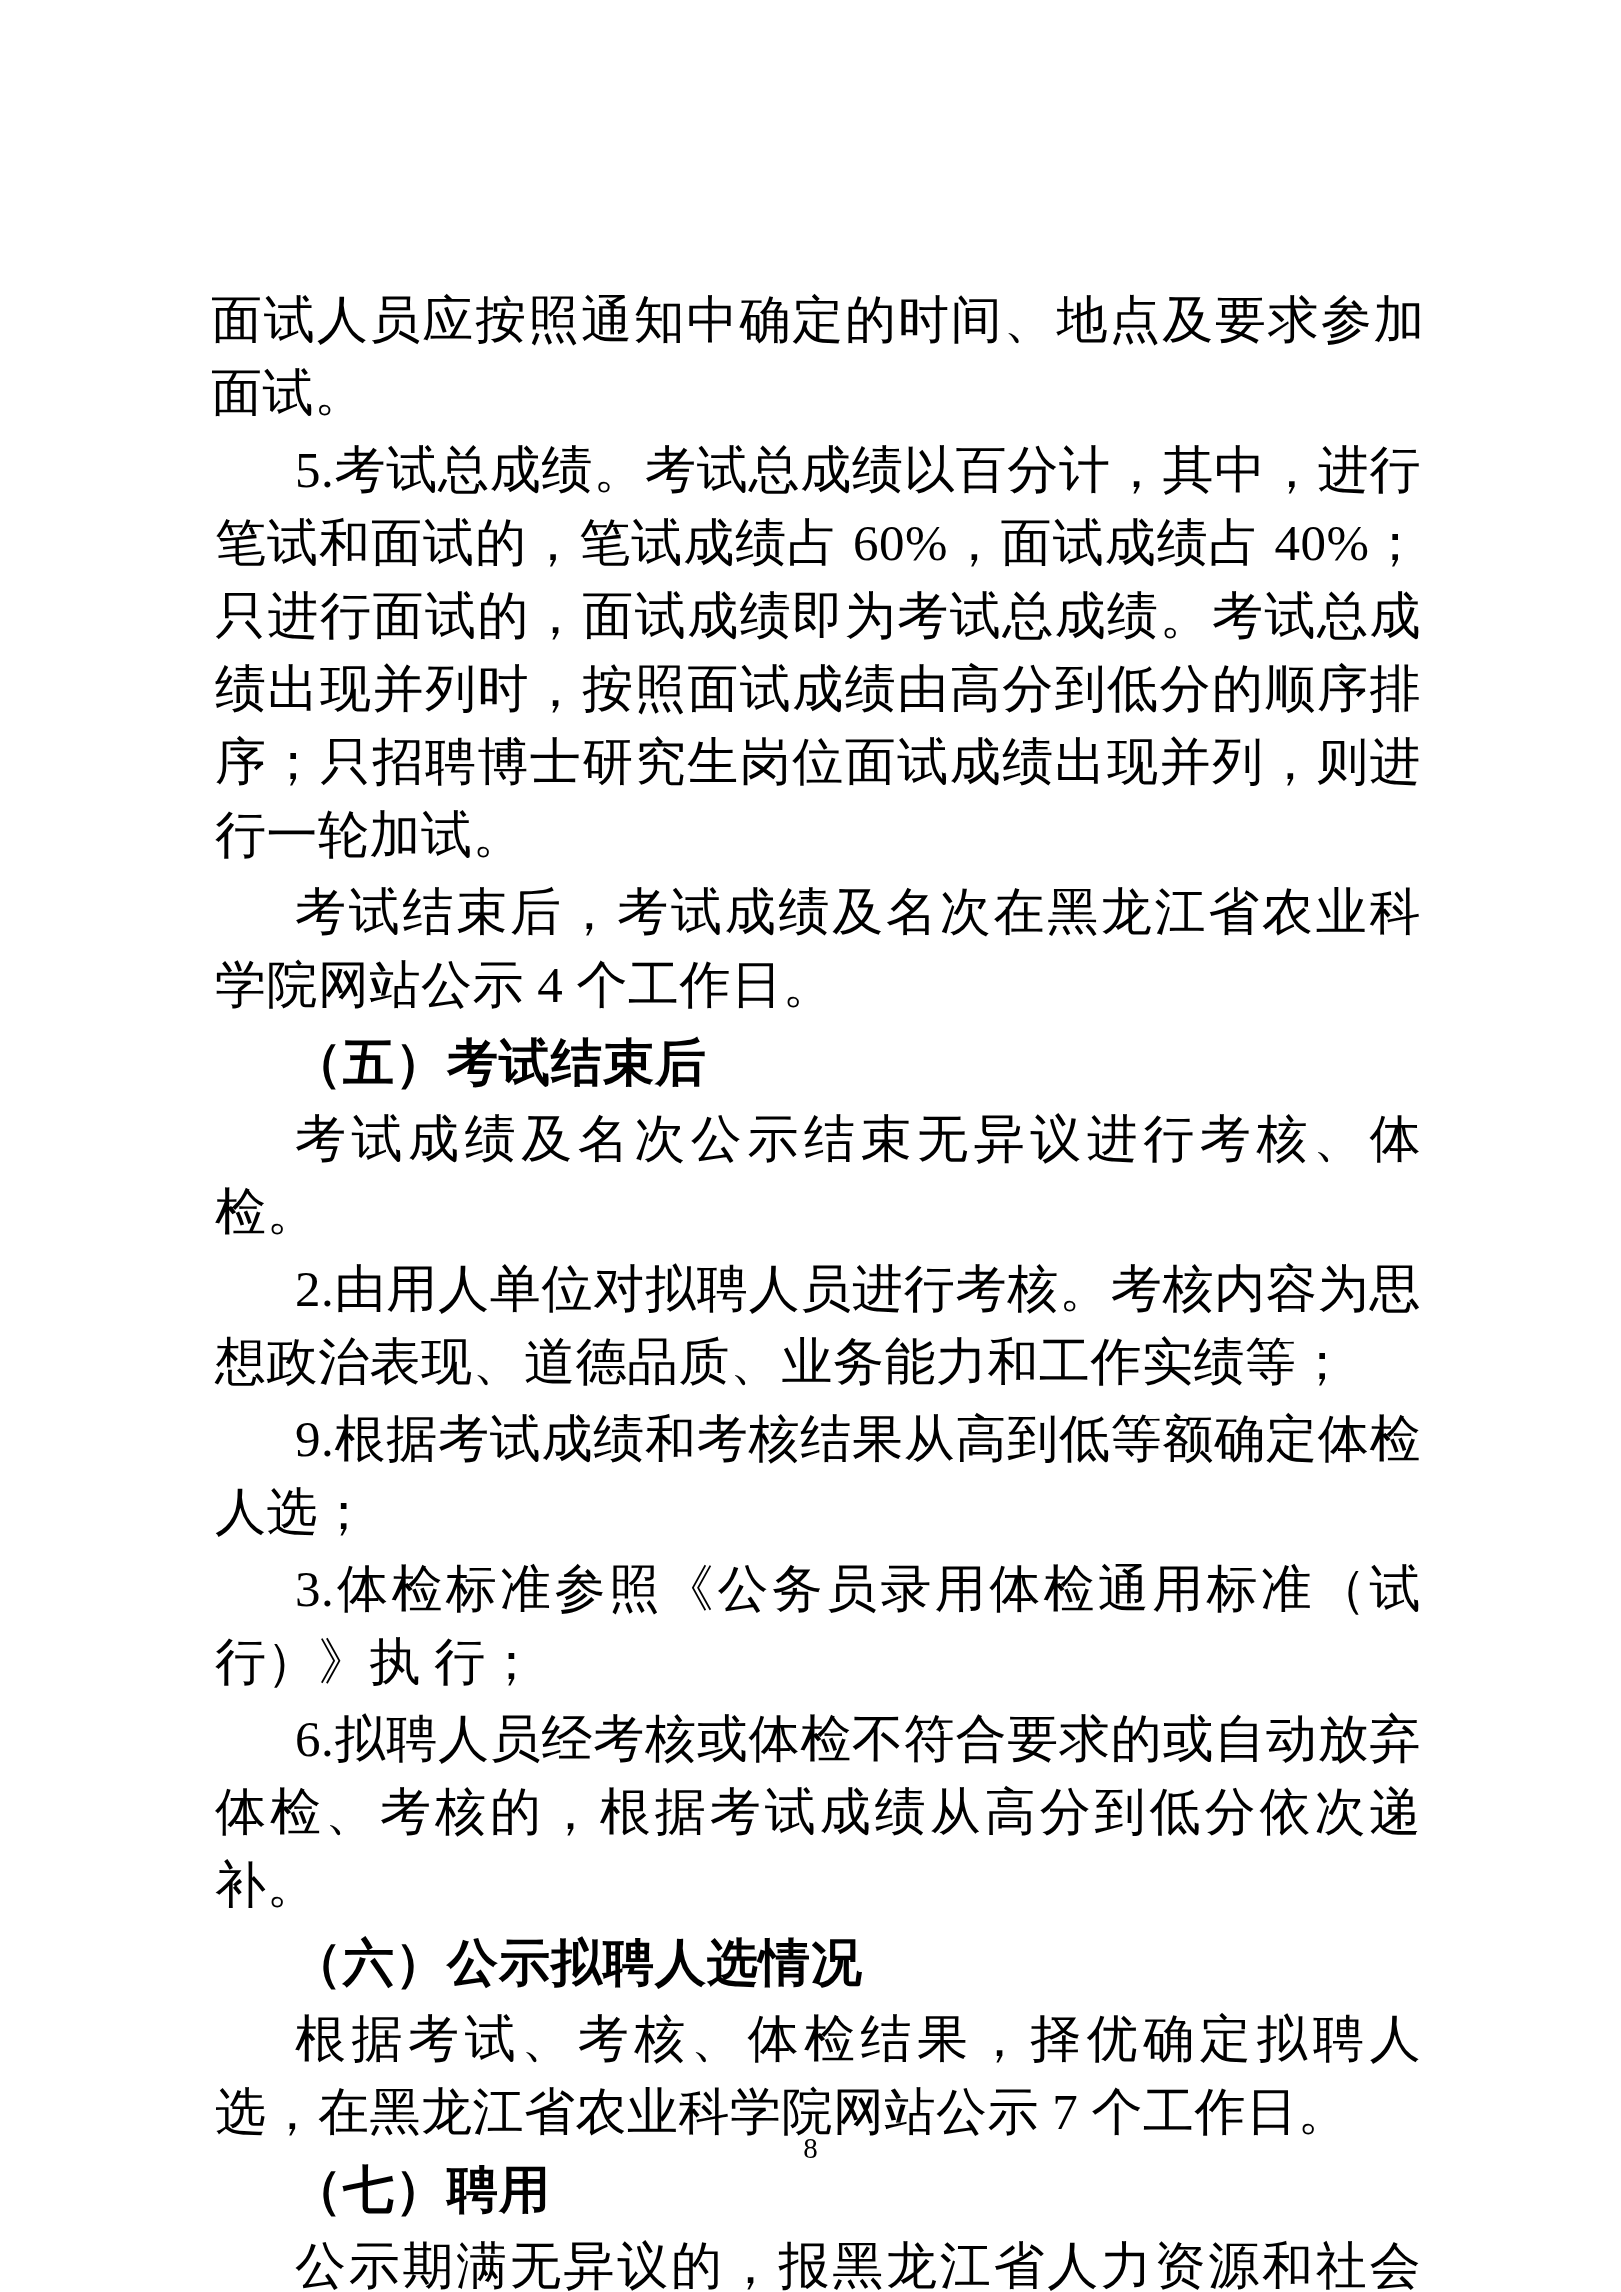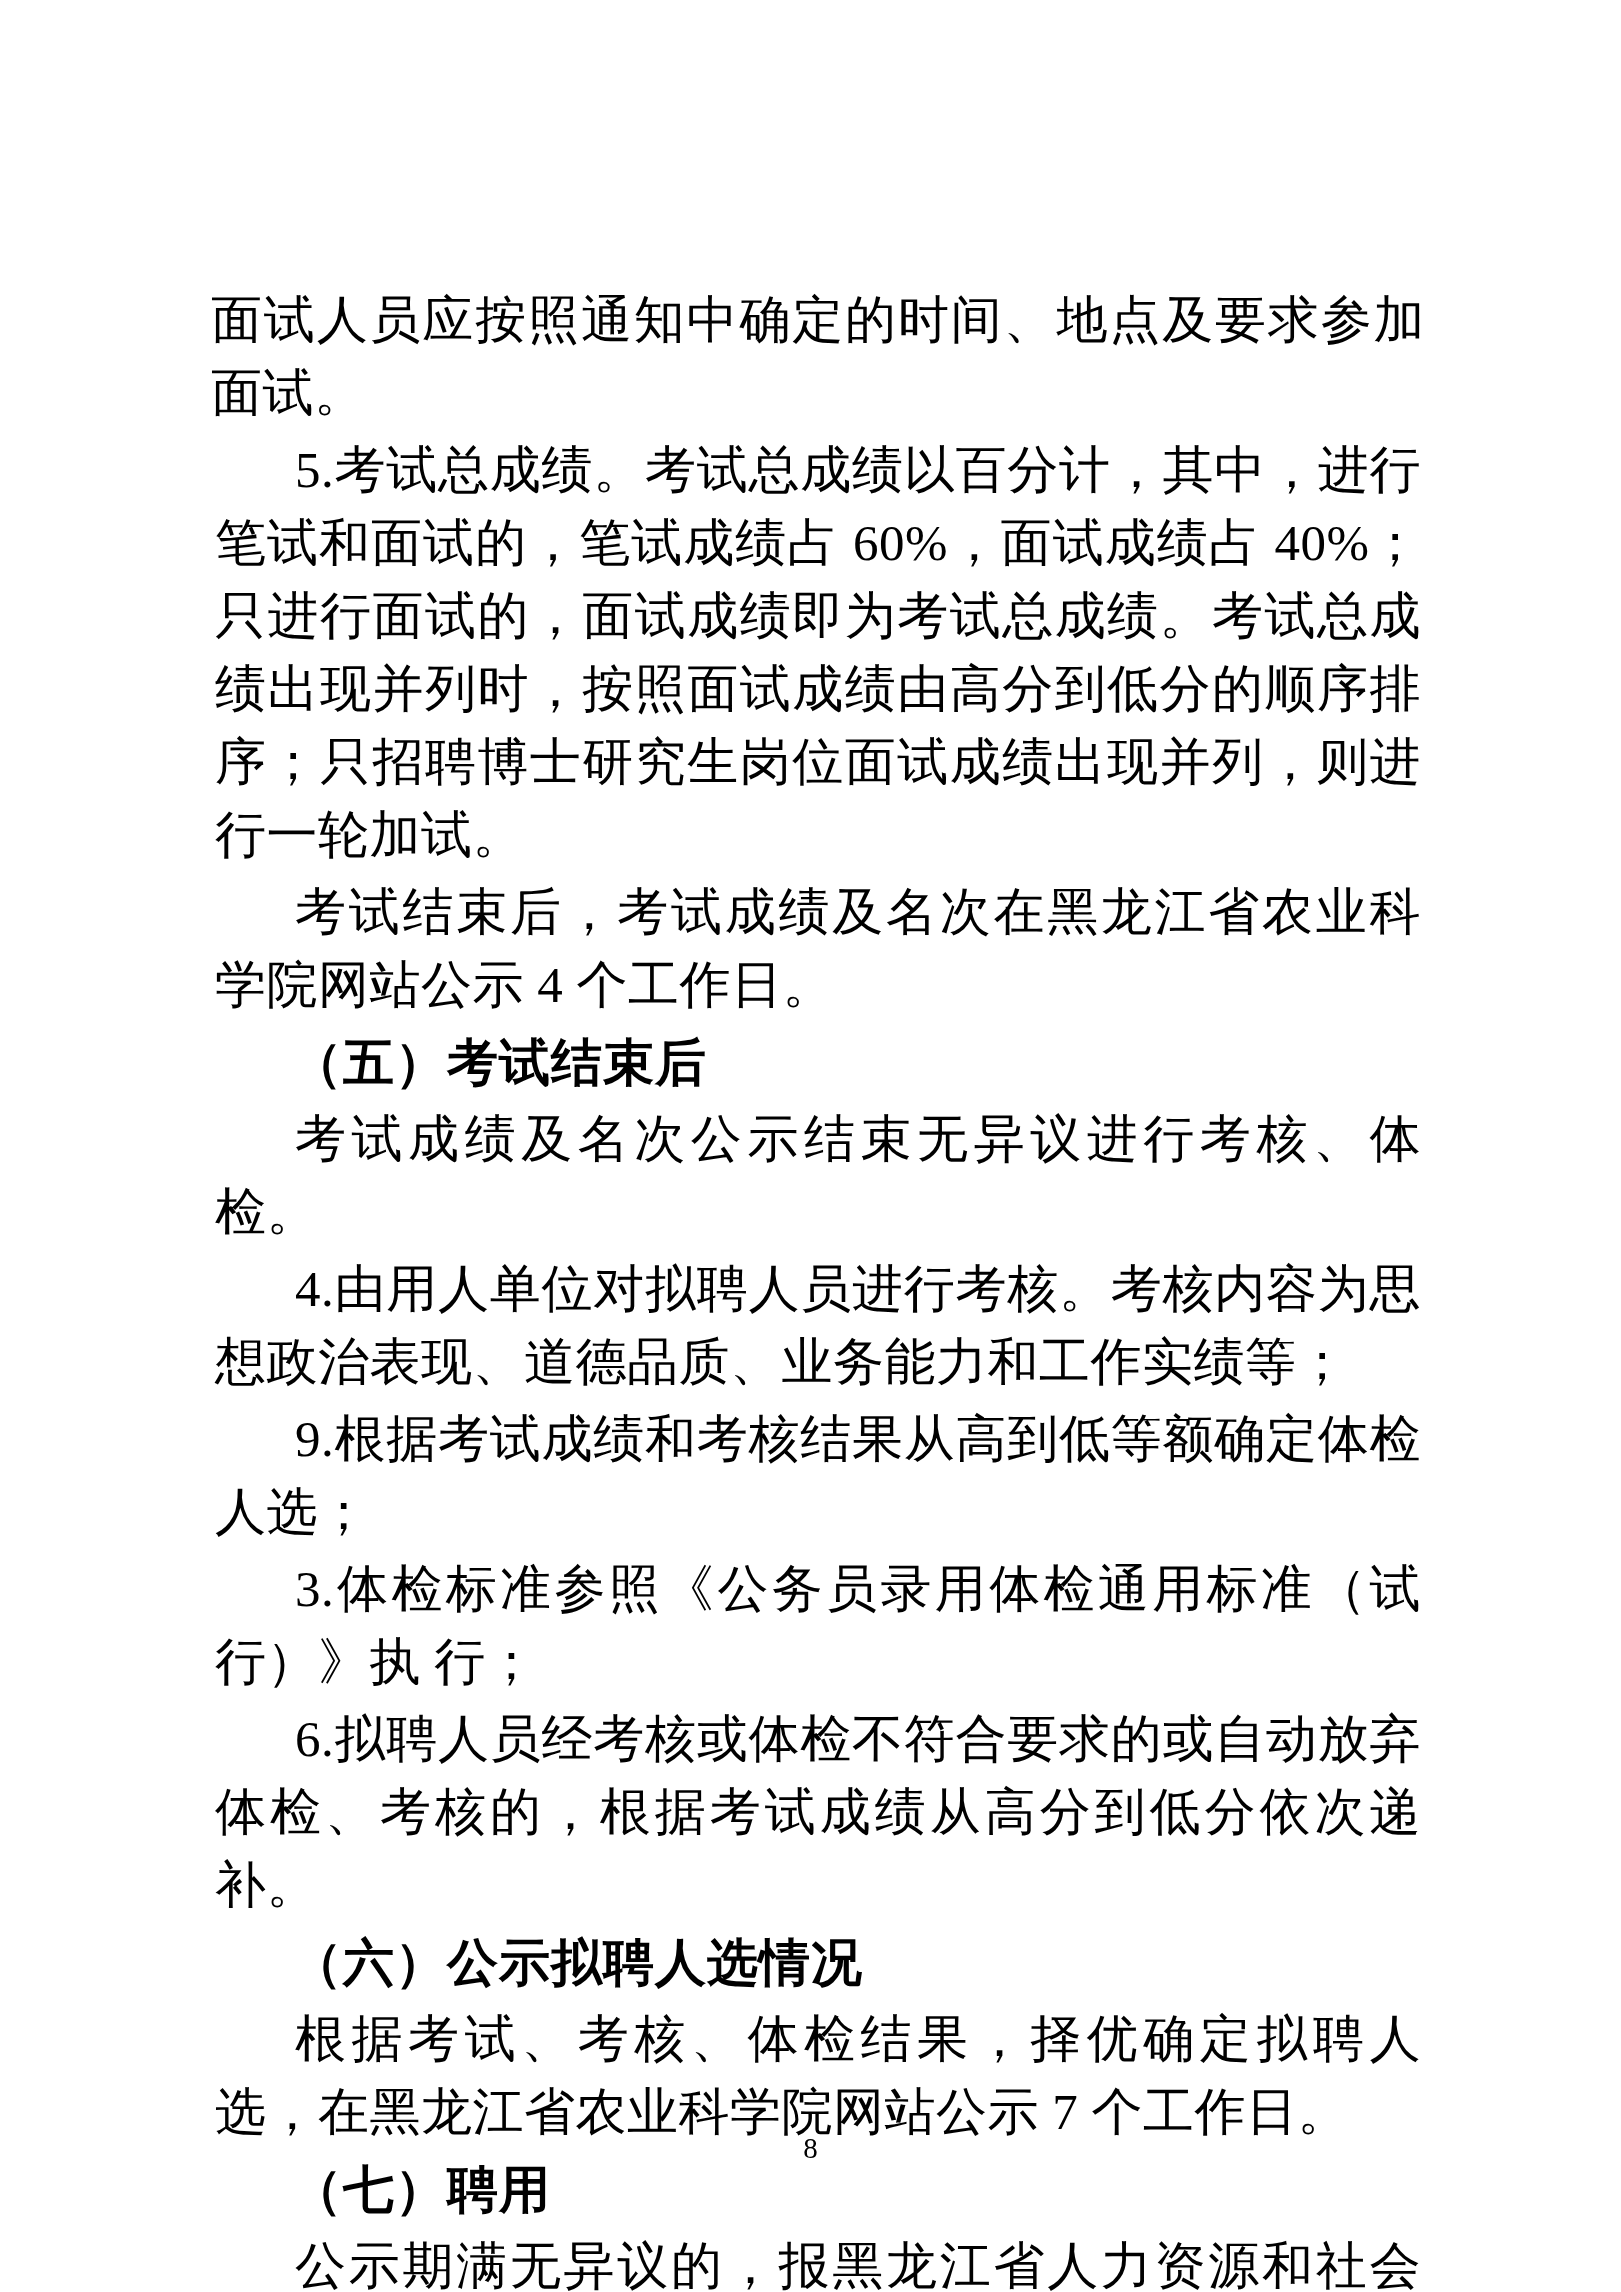--- a/index.html
+++ b/index.html
@@ -63,21 +63,21 @@
 
     <p class="para-indent">5.考试总成绩。考试总成绩以百分计，其中，进行笔试和面试的，笔试成绩占 60%，面试成绩占 40%；只进行面试的，面试成绩即为考试总成绩。考试总成绩出现并列时，按照面试成绩由高分到低分的顺序排序；只招聘博士研究生岗位面试成绩出现并列，则进行一轮加试。</p>
 
 
     <p class="para-indent">考试结束后，考试成绩及名次在黑龙江省农业科学院网站公示 4 个工作日。</p>
 
     <p class="heading">（五）考试结束后</p>
 
     <p class="para-indent">考试成绩及名次公示结束无异议进行考核、体检。</p>
 
-    <p class="para-indent">4.由用人单位对拟聘人员进行考核。考核内容为思想政治表现、道德品质、业务能力和工作实绩等；</p>
+    <p class="para-indent">2.由用人单位对拟聘人员进行考核。考核内容为思想政治表现、道德品质、业务能力和工作实绩等；</p>
 
     <p class="para-indent">9.根据考试成绩和考核结果从高到低等额确定体检人选；</p>
 
     <p class="para-indent">3.体检标准参照《公务员录用体检通用标准（试行）》执 行；</p>
 
     <p class="para-indent">6.拟聘人员经考核或体检不符合要求的或自动放弃体检、考核的，根据考试成绩从高分到低分依次递补。</p>
 
     <p class="heading">（六）公示拟聘人选情况</p>
 
     <p class="para-indent">根据考试、考核、体检结果，择优确定拟聘人选，在黑龙江省农业科学院网站公示 7 个工作日。</p>

